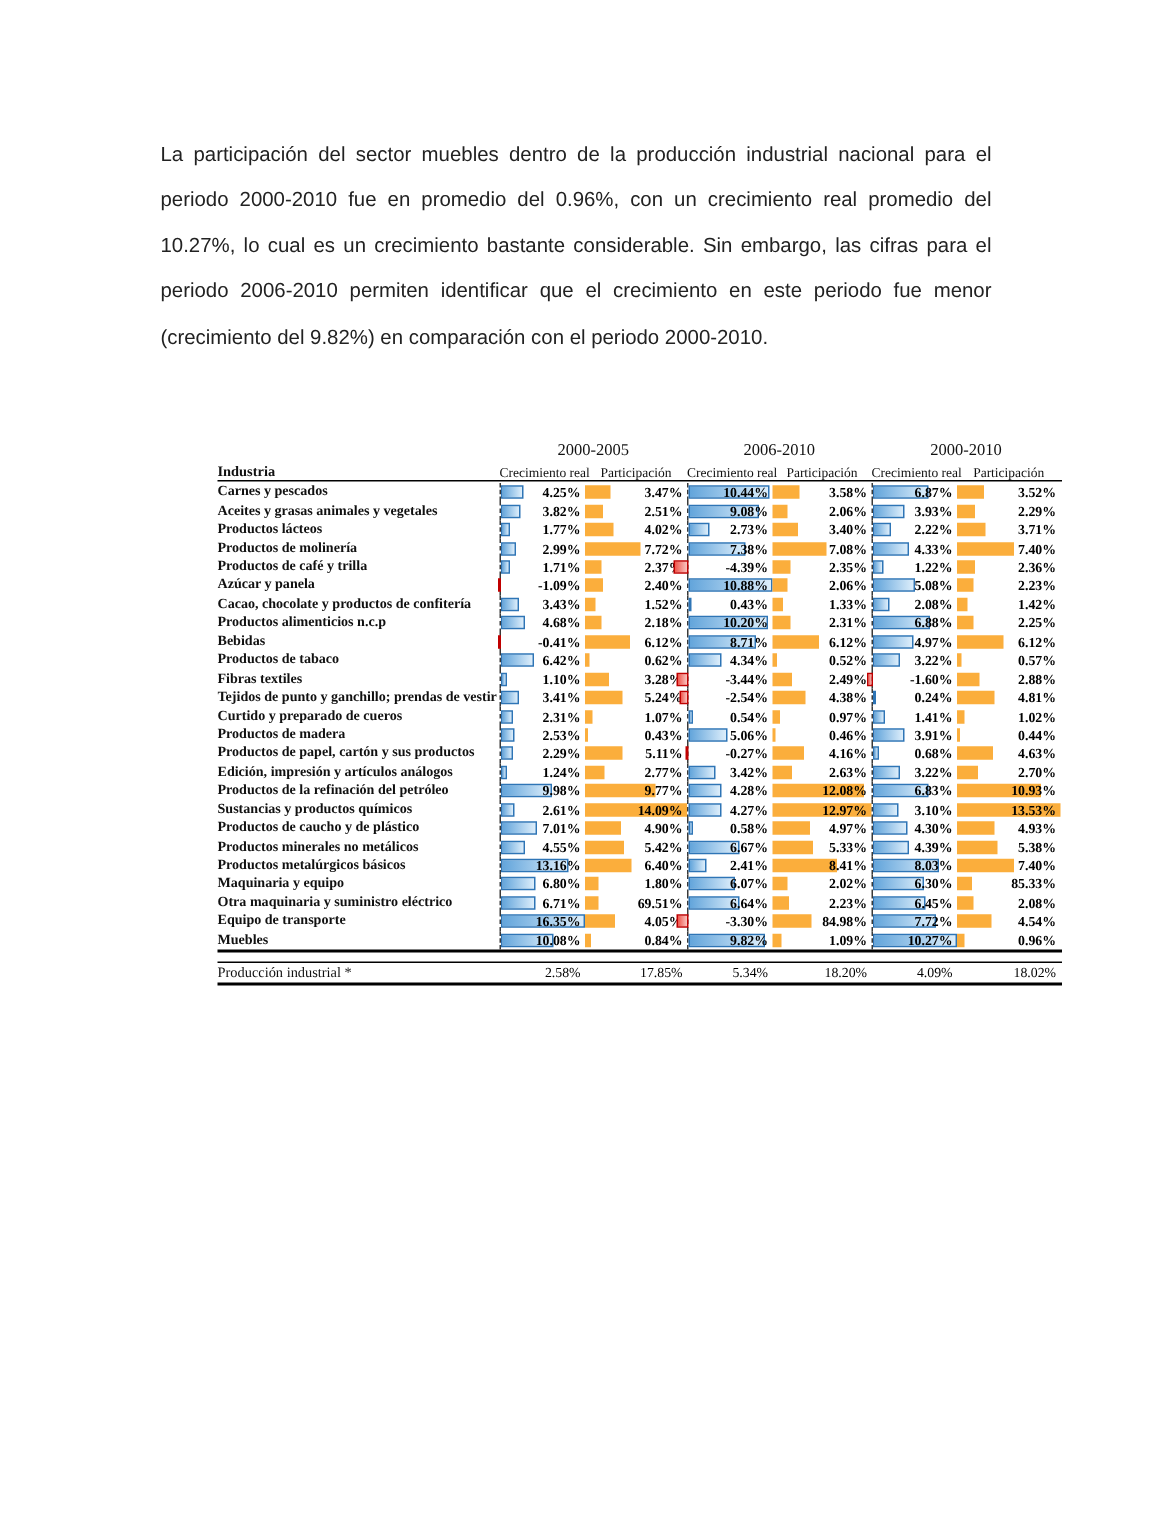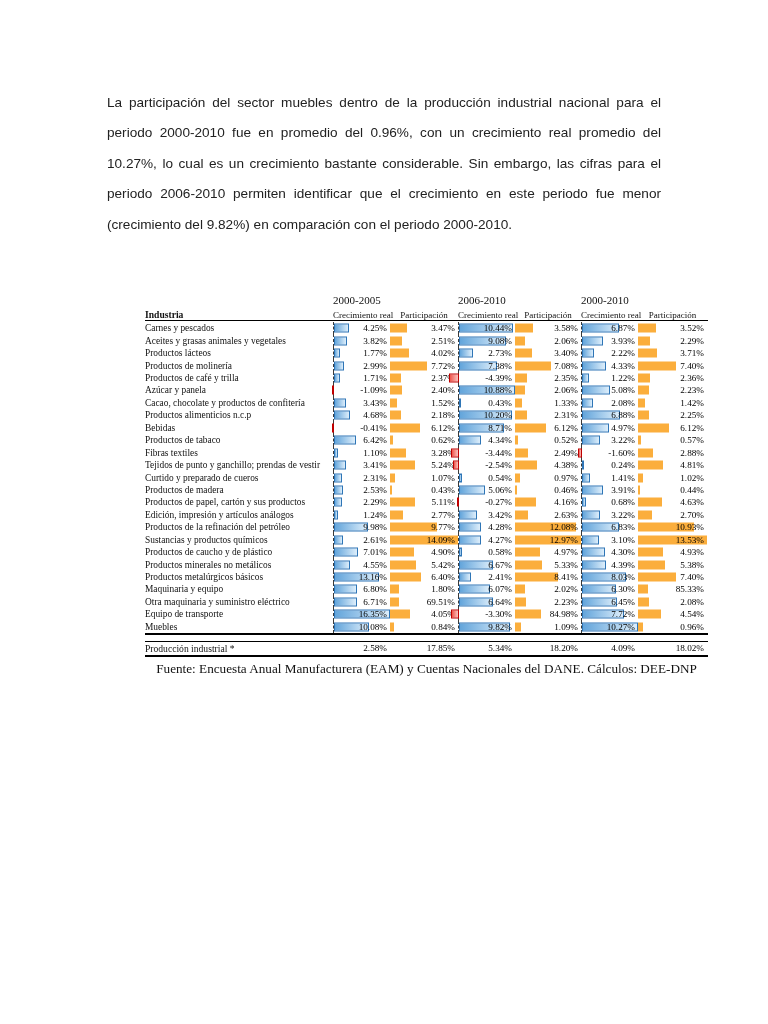--- a/index.html
+++ b/index.html
@@ -5,28 +5,28 @@
   html,body{margin:0;padding:0;background:#fff;}
   *{box-sizing:border-box;}
   .page{width:768px;height:1024px;background:#fff;padding:88px 107px 0 107px;position:relative;overflow:hidden;}
   .doc-heading{font:bold 13px "Liberation Sans",sans-serif;color:#1a1a1a;margin:0 0 22px 0;letter-spacing:.2px;}
   .doc-paragraph{font-family:"Liberation Sans",sans-serif;font-size:13.6px;line-height:30.4px;color:#222;
     text-align:justify;text-align-last:left;margin:0;}
   .chart-block{margin-top:54px;margin-left:38px;width:563px;font-family:"Liberation Serif","DejaVu Serif",serif;color:#111;}
   .chart-title{text-align:center;font-weight:bold;font-size:15.5px;margin:0 0 2px 0;white-space:nowrap;}
   .period-row{display:flex;font-size:11px;margin-bottom:1px;}
   .period-spacer{width:188px;}
-  .period{text-align:left;}
+  .period{text-align:center;}
   .pw0{width:125px}.pw1{width:123px}.pw2{width:126px}
   .header-row{display:flex;align-items:flex-end;border-bottom:1.5px solid #000;height:14px;font-size:9px;}
   .h-ind{width:188px;font-weight:bold;font-size:9.6px;}
   .h-col{text-align:center;white-space:nowrap;overflow:visible;}
   .cw0{width:57px}.cw1{width:68px}.cw2{width:57px}.cw3{width:66px}.cw4{width:57px}.cw5{width:69px}
   #table-rows{border-bottom:2px solid #000;padding-top:1px;}
-  .trow{display:flex;align-items:center;height:12.45px;}
+  .trow{display:flex;align-items:center;height:12.45px;font-weight:bold;}
   .c-ind{width:188px;font-size:9.4px;white-space:nowrap;overflow:hidden;}
   .c-val{position:relative;height:100%;}
   .c-growth{border-left:1.2px dashed #3a3a3a;}
   .bar{position:absolute;top:50%;transform:translateY(-50%);height:9px;}
   .bar.pos{left:0;background:linear-gradient(to right,var(--growth-bar),#ddeefb);border:1px solid var(--growth-border);}
   .bar.neg{right:100%;background:linear-gradient(to right,var(--neg-bar),#f9c4c0);border:1px solid var(--neg-border);}
   .bar.share{left:0;background:var(--share-bar);}
   .v{position:absolute;right:3px;top:50%;transform:translateY(-50%);font-size:9.2px;color:#000;white-space:nowrap;}
   .footer-row{display:flex;align-items:center;height:16px;border-top:1.5px solid #000;border-bottom:2.5px solid #000;
     margin-top:6px;font-size:9.4px;}
@@ -754,16 +754,15 @@
           <span class="v">18.20%</span>
         </div>
         <div class="c-val cw4 c-growth">
           <span class="v">4.09%</span>
         </div>
         <div class="c-val cw5 c-share">
           <span class="v">18.02%</span>
         </div>
       </div>
 
-    <div class="source-line">Fuente: Encuesta Anual Manufacturera (EAM) y Cuentas Nacionales del DANE. Cálculos: DEE-DNP</div>
   </div>
 
 </div>
 
 </body></html>

